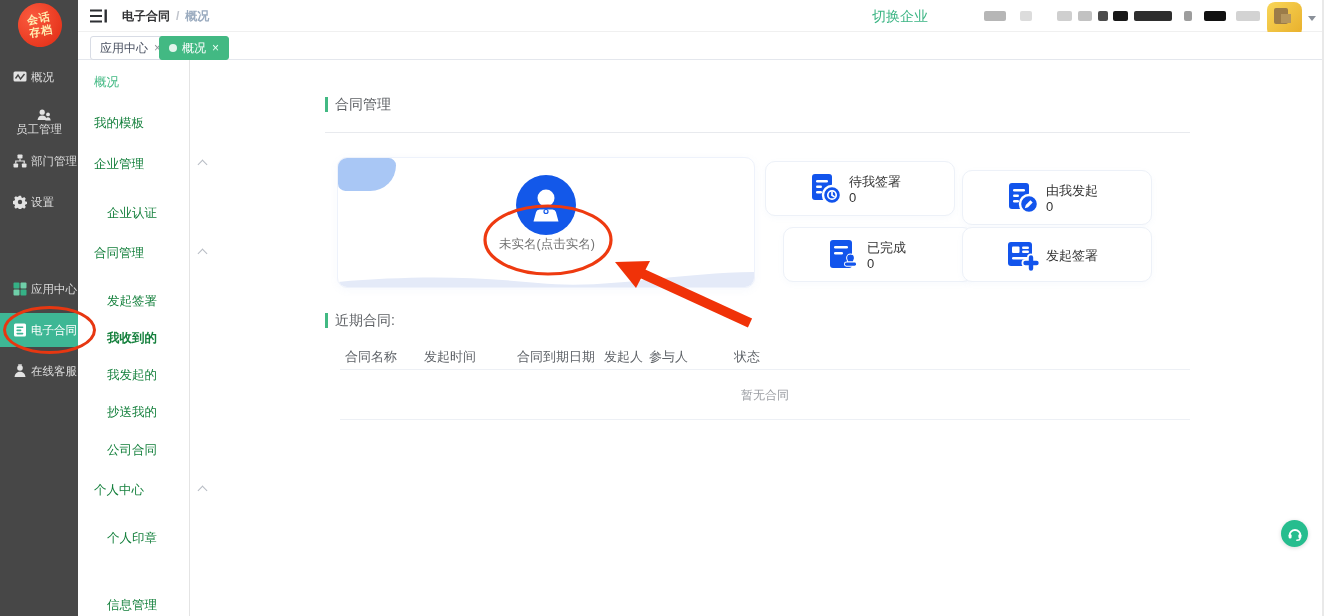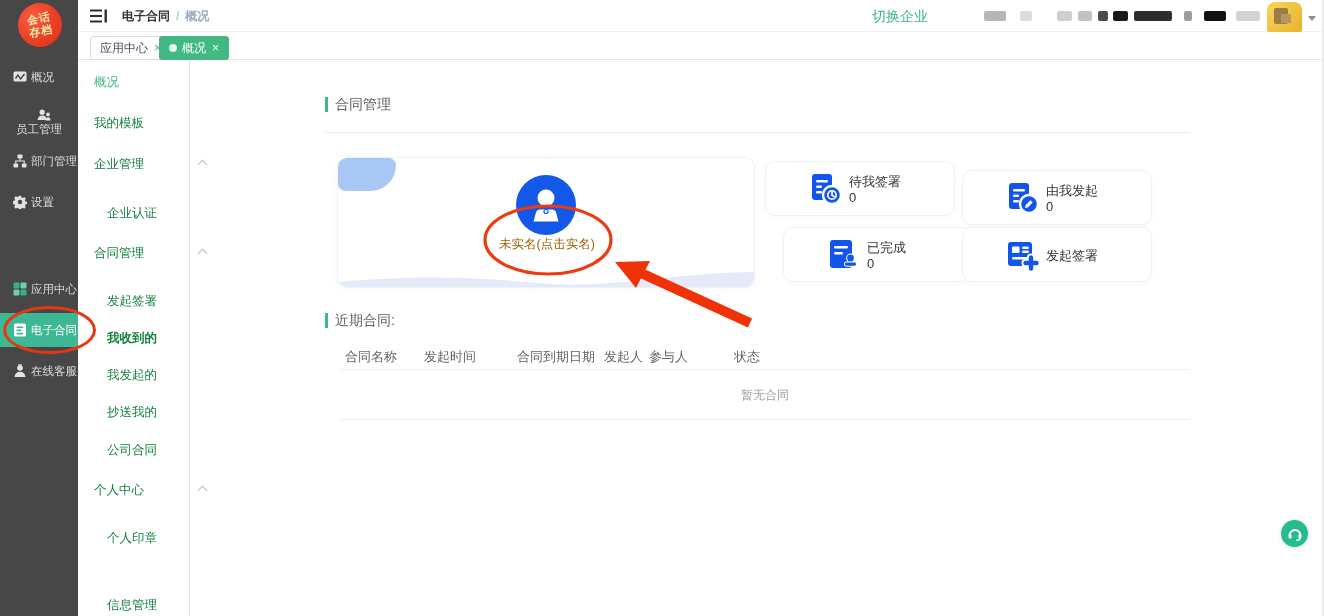--- a/index.html
+++ b/index.html
@@ -52,21 +52,21 @@
   
   #main { left:190px; top:60px; width:1134px; height:556px; background:#fff; }
   .sec-title { position:absolute; font-size:14px; color:#5c5f63; padding-left:7px; border-left:3px solid #42b983; line-height:15px; }
   .divider { position:absolute; height:1px; background:#e8eaee; }
 
   #bigcard { left:337px; top:157px; width:418px; height:131px; border:1px solid #eef2fb; border-radius:10px;
              background:#fff; overflow:hidden; box-shadow:0 2px 8px rgba(120,150,220,.06); }
   #blob { position:absolute; left:0; top:0; width:58px; height:33px; background:#a9c7f5; border-radius:8px 12px 42px 12px; }
   #wave { position:absolute; left:0; bottom:0; width:418px; height:20px; }
   #realname-circle-btn { position:absolute; left:178px; top:17px; width:60px; height:60px; cursor:pointer; }
-  #realname-text { position:absolute; left:0; top:78px; width:418px; text-align:center; font-size:12.5px; color:#a16207; cursor:pointer; }
+  #realname-text { position:absolute; left:0; top:78px; width:418px; text-align:center; font-size:12.5px; color:#737373; cursor:pointer; }
 
   .statcard { position:absolute; width:190px; height:55px; border:1px solid #edf1f8; border-radius:10px; background:#fff;
               box-shadow:0 2px 6px rgba(120,150,220,.05); cursor:pointer; }
   .statcard .icon { position:absolute; left:40px; top:8px; width:38px; height:38px; }
   .statcard .txt { position:absolute; left:83px; top:0; width:80px; height:55px; display:flex; flex-direction:column;
                    align-items:flex-start; justify-content:center; }
   .statcard .lbl { font-size:13px; color:#333; line-height:17px; }
   .statcard .val { font-size:13px; color:#333; line-height:16px; }
 
   #tbl-headers span { position:absolute; top:0; font-size:13px; color:#5f6368; }

